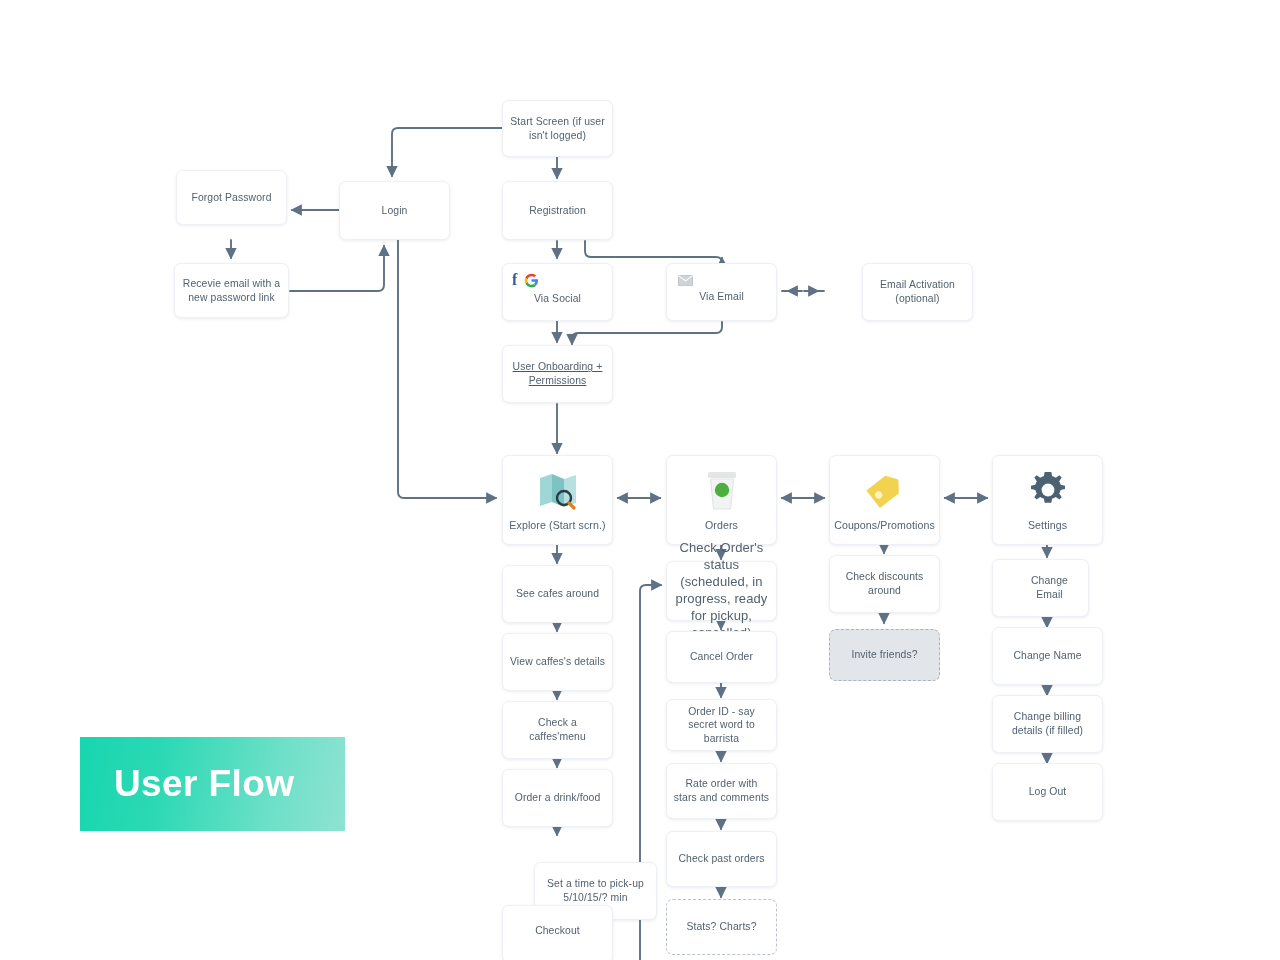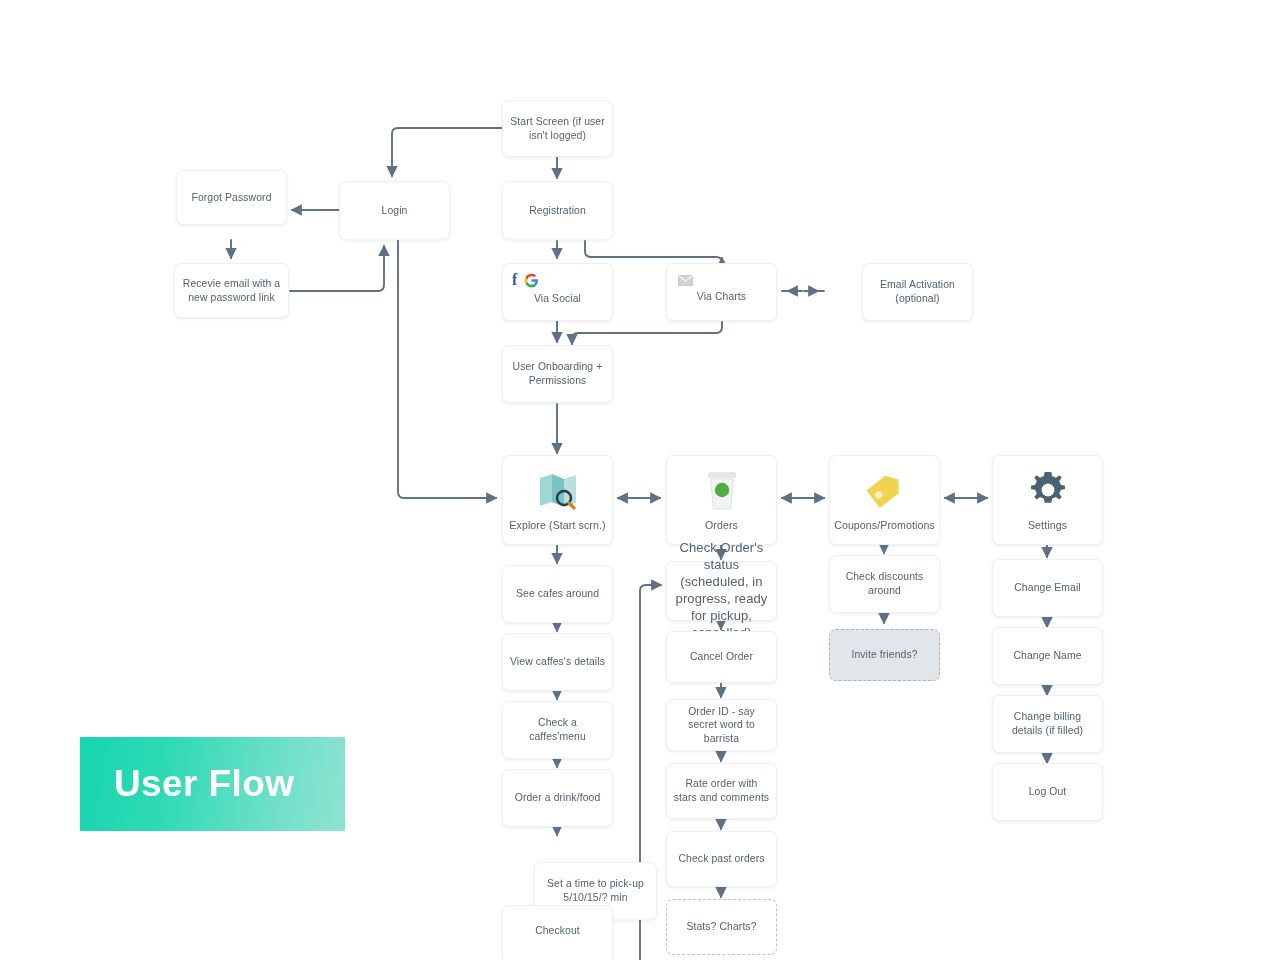--- a/index.html
+++ b/index.html
@@ -205,28 +205,28 @@
       </svg>
     </div>
     <span class="lbl t10" style="margin-top:14px;">Via Social</span>
   </div>
 
   <div class="node" style="left:666px;top:263px;width:111px;height:58px;">
     <svg class="mailglyph" viewBox="0 0 20 14">
       <rect x="0.5" y="0.5" width="19" height="13" fill="#cfd3d6" stroke="#b9bec2"></rect>
       <path d="M0.5,0.5 L10,7.5 L19.5,0.5" fill="none" stroke="#ffffff" stroke-width="1.4"></path>
     </svg>
-    <span class="lbl t10" style="margin-top:10px;">Via Charts</span>
+    <span class="lbl t10" style="margin-top:10px;">Via Email</span>
   </div>
 
   <div class="node" style="left:862px;top:263px;width:111px;height:58px;">
     <span class="lbl t10">Email Activation (optional)</span>
   </div>
 
-  <div class="node" style="left:502px;top:345px;width:111px;height:58px;">
+  <div class="node" style="left:502px;top:345px;width:111px;height:58px;text-decoration:underline;">
     <span class="lbl t10">User Onboarding + Permissions</span>
   </div>
 
   <div class="node navnode" style="left:502px;top:455px;width:111px;height:90px;">
     <div class="iconwrap">
       <svg width="44" height="40" viewBox="0 0 44 40">
         <path d="M4,8 L16,4 L16,32 L4,36 Z" fill="#9fd6d6"></path>
         <path d="M16,4 L28,9 L28,37 L16,32 Z" fill="#7cc3c4"></path>
         <path d="M28,9 L40,5 L40,33 L28,37 Z" fill="#b7e0e0"></path>
         <circle cx="28" cy="28" r="7" fill="none" stroke="#2b3a45" stroke-width="2.4"></circle>
@@ -307,21 +307,21 @@
     <span class="lbl t10">Stats? Charts?</span>
   </div>
 
   <div class="node" style="left:829px;top:555px;width:111px;height:58px;">
     <span class="lbl t10">Check discounts around</span>
   </div>
   <div class="node dashed-fill" style="left:829px;top:629px;width:111px;height:52px;">
     <span class="lbl t10">Invite friends?</span>
   </div>
 
-  <div class="node" style="left:992px;top:559px;width:111px;height:58px;">
+  <div class="node" style="left:992px;top:559px;width:97px;height:58px;padding-left:24px;">
     <span class="lbl t10">Change Email</span>
   </div>
   <div class="node" style="left:992px;top:627px;width:111px;height:58px;">
     <span class="lbl t10">Change Name</span>
   </div>
   <div class="node" style="left:992px;top:695px;width:111px;height:58px;">
     <span class="lbl t10">Change billing details (if filled)</span>
   </div>
   <div class="node" style="left:992px;top:763px;width:111px;height:58px;">
     <span class="lbl t10">Log Out</span>

